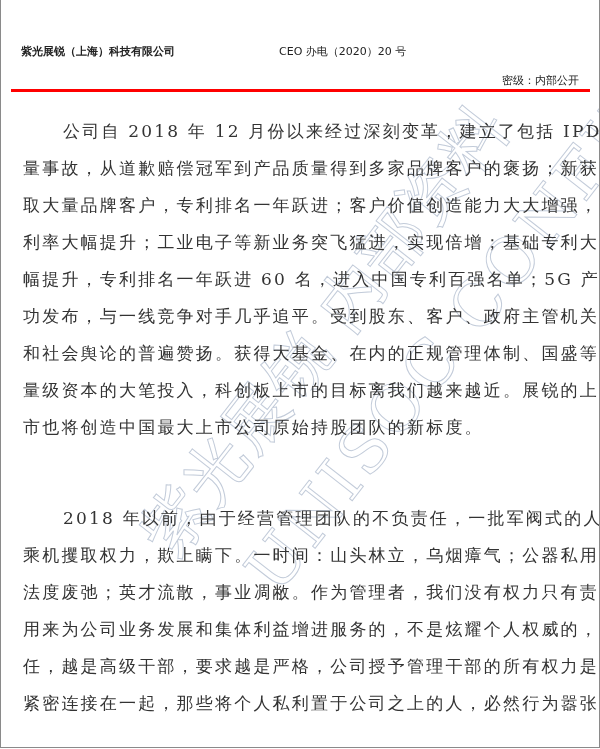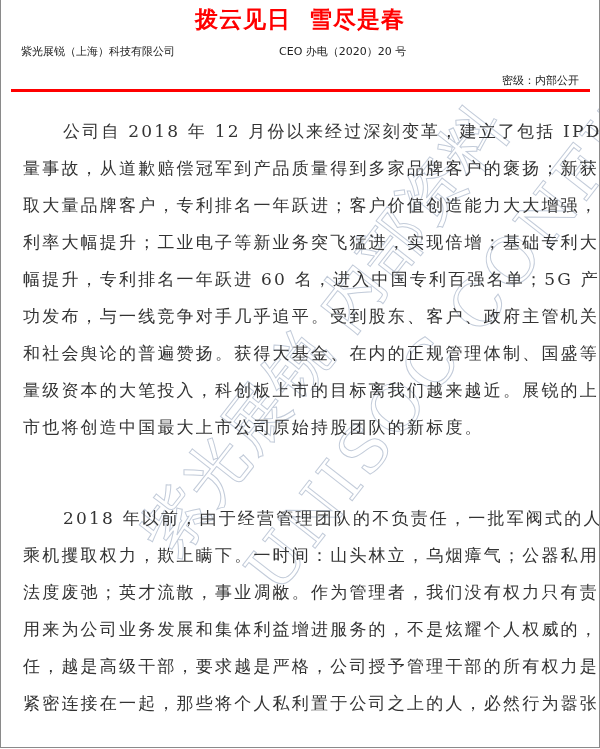--- a/index.html
+++ b/index.html
@@ -11,21 +11,21 @@
   }
   .title {
     position: absolute; top: 4px; left: 0; width: 100%; text-align: center;
     color: #ff0000; font-family: "DejaVu Sans", sans-serif; font-weight: bold;
     font-size: 23px; letter-spacing: 1px; white-space: pre;
   }
   .meta-row {
     position: absolute; top: 44px; left: 20px; right: 20px; height: 20px;
     font-family: "DejaVu Sans", sans-serif; font-size: 11px; color: #222;
   }
-  .meta-left { position: absolute; left: 0; top: 0; }
+  .meta-left { position: absolute; left: 0; top: 0; font-weight: bold; }
   .meta-center { position: absolute; left: 258px; top: 0; }
   .meta-right { position: absolute; right: 0; top: 0; margin-top: 29px; }
   .red-rule {
     position: absolute; top: 89px; left: 10px; width: 579px; height: 3px; background: #ff0000;
   }
   .body-text {
     position: absolute; left: 22px; width: 565px;
     font-family: "DejaVu Serif", serif; font-size: 17px; color: #333;
     line-height: 37px; letter-spacing: 2.2px; text-align: justify;
   }
@@ -43,21 +43,20 @@
   .wm2 { left: 230px; top: 560px; font-size: 64px; transform: rotate(-52deg); letter-spacing: 4px; }
 </style>
 </head>
 <body>
 
 <div class="page">
 
   <div class="watermark wm1">紫光展锐 内部资料</div>
   <div class="watermark wm2">UNISOC CONFIDENTIAL</div>
 
-  <div class="title">拨云见日  雪尽是春</div>
 
   <div class="meta-row">
     <span class="meta-left">紫光展锐（上海）科技有限公司</span>
     <span class="meta-center">CEO 办电（2020）20 号</span>
     <span class="meta-right">密级：内部公开</span>
   </div>
 
   <div class="red-rule"></div>
 
   <div class="body-text para1">

